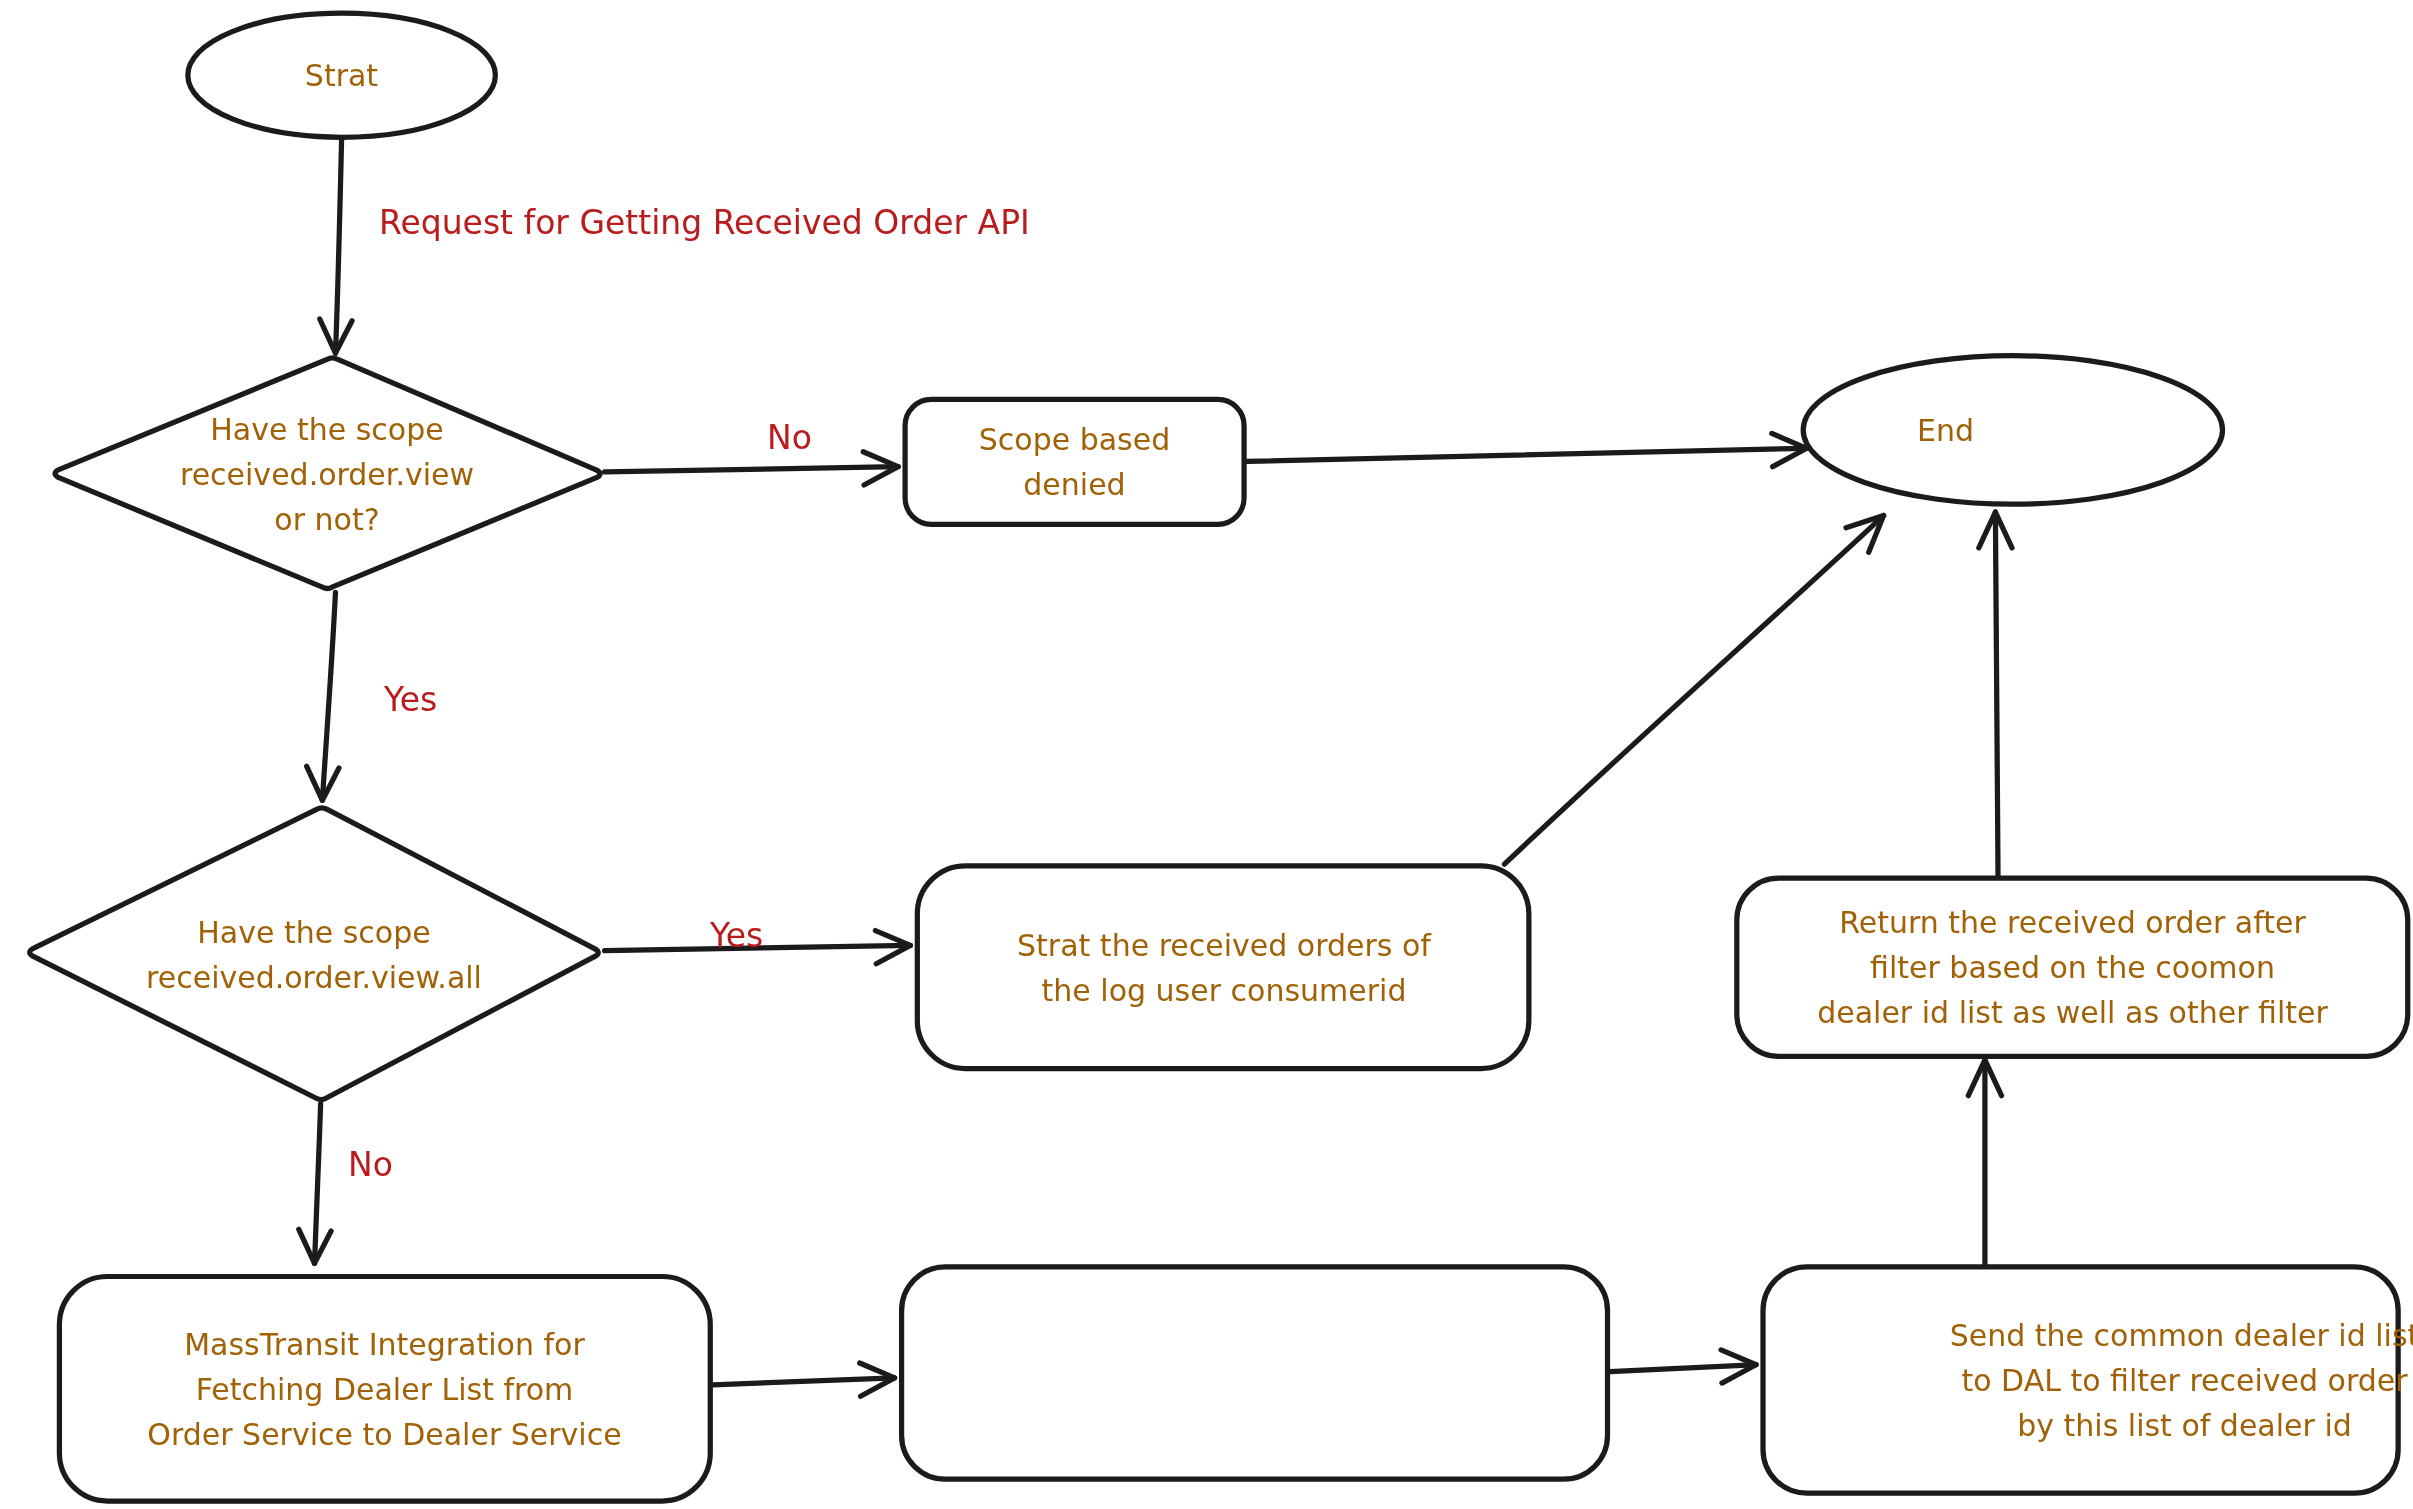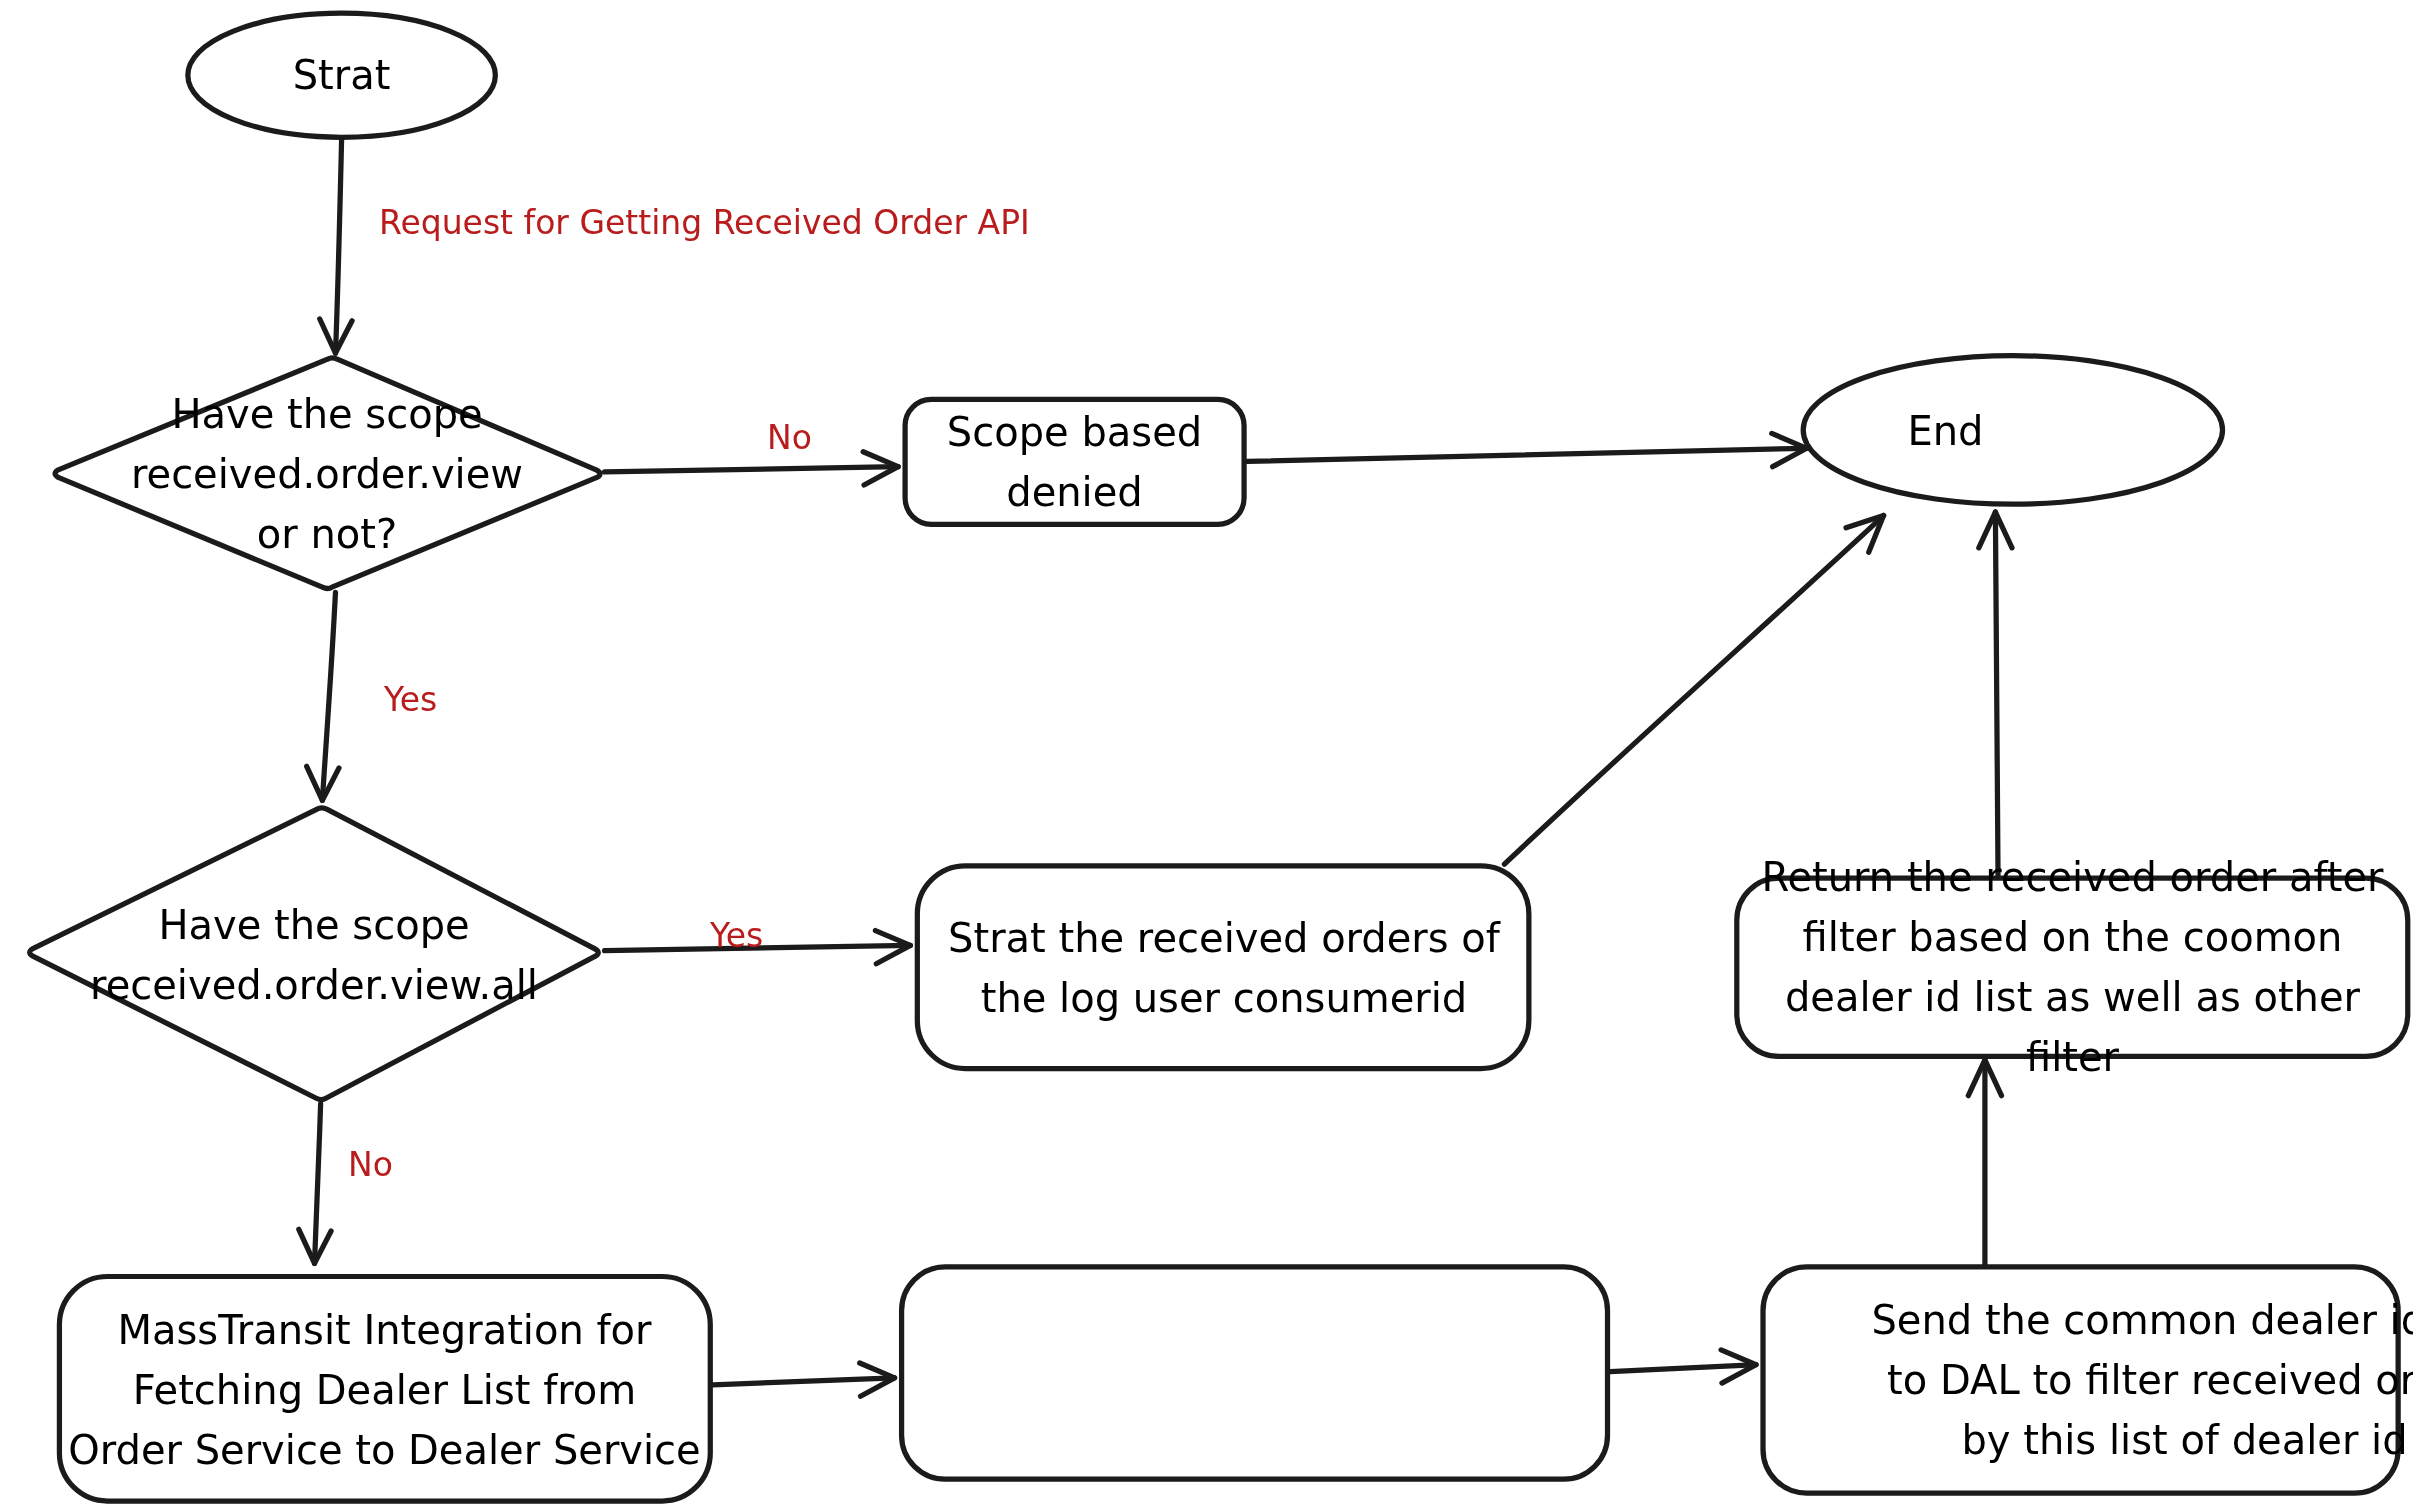--- a/index.html
+++ b/index.html
@@ -8,23 +8,23 @@
     width:2413px;height:1509px;
     background:#ffffff;
     font-family:"DejaVu Sans", sans-serif;
     color:#1b1b1b;
     overflow:hidden;
   }
   .canvas svg{position:absolute;left:0;top:0;}
   .node{
     position:absolute;
     display:flex;align-items:center;justify-content:center;
-    font-size:40px;line-height:1.5;
+    font-size:30px;line-height:1.5;
     white-space:pre-line;
-    color:#000000;
+    color:#a16207;
   }
   .t-center{text-align:center;}
   .t-left{text-align:center;}
   .lbl{
     position:absolute;
     font-size:33px;line-height:1.2;
     white-space:pre;
     color:#b91c1c;
   }
   

